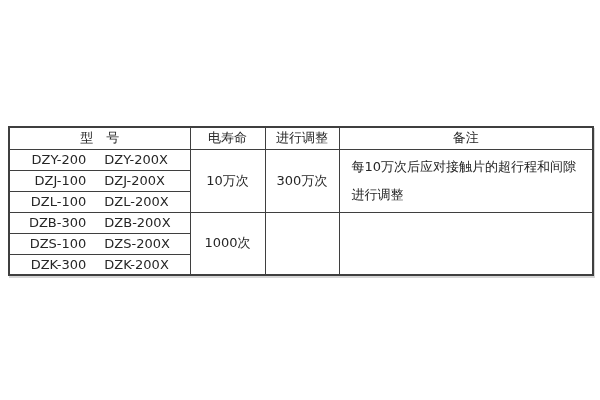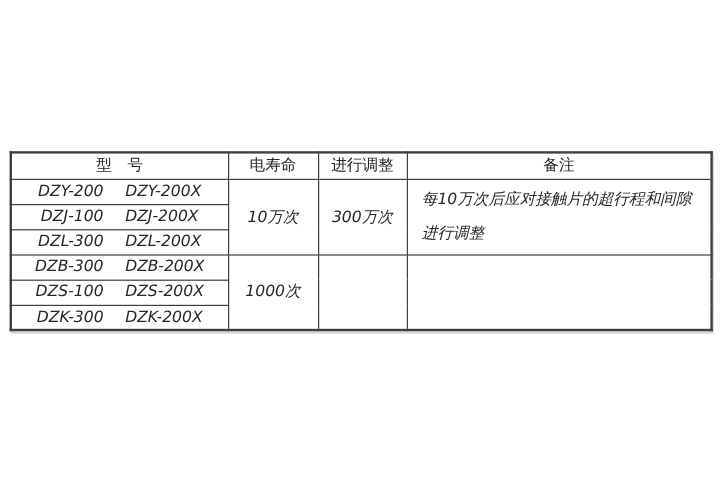--- a/index.html
+++ b/index.html
@@ -33,21 +33,21 @@
   .spec-table th, .spec-table td {
     border: 1px solid #3f3f3f;
     padding: 0;
     text-align: center;
     vertical-align: middle;
     font-weight: normal;
     overflow: hidden;
     white-space: nowrap;
   }
   .spec-table thead tr { height: 22px; margin-left: 48px; }
-  .spec-table tbody tr { height: 21px; font-style: italic; }
+  .spec-table tbody tr { height: 21px; }
   .model-cell .pair {
     display: flex;
     justify-content: center;
     align-items: center;
     gap: 18px;
   }
   td.remark-cell {
     text-align: left;
     padding-left: 12px;
     white-space: normal;
@@ -95,21 +95,21 @@
         <td class="model-cell">
           <div class="pair">
             <span>DZJ-100</span>
             <span>DZJ-200X</span>
           </div>
         </td>
       </tr>
       <tr>
         <td class="model-cell">
           <div class="pair">
-            <span>DZL-300</span>
+            <span>DZL-100</span>
             <span>DZL-200X</span>
           </div>
         </td>
       </tr>
       <tr>
         <td class="model-cell">
           <div class="pair">
             <span>DZB-300</span>
             <span>DZB-200X</span>
           </div>

